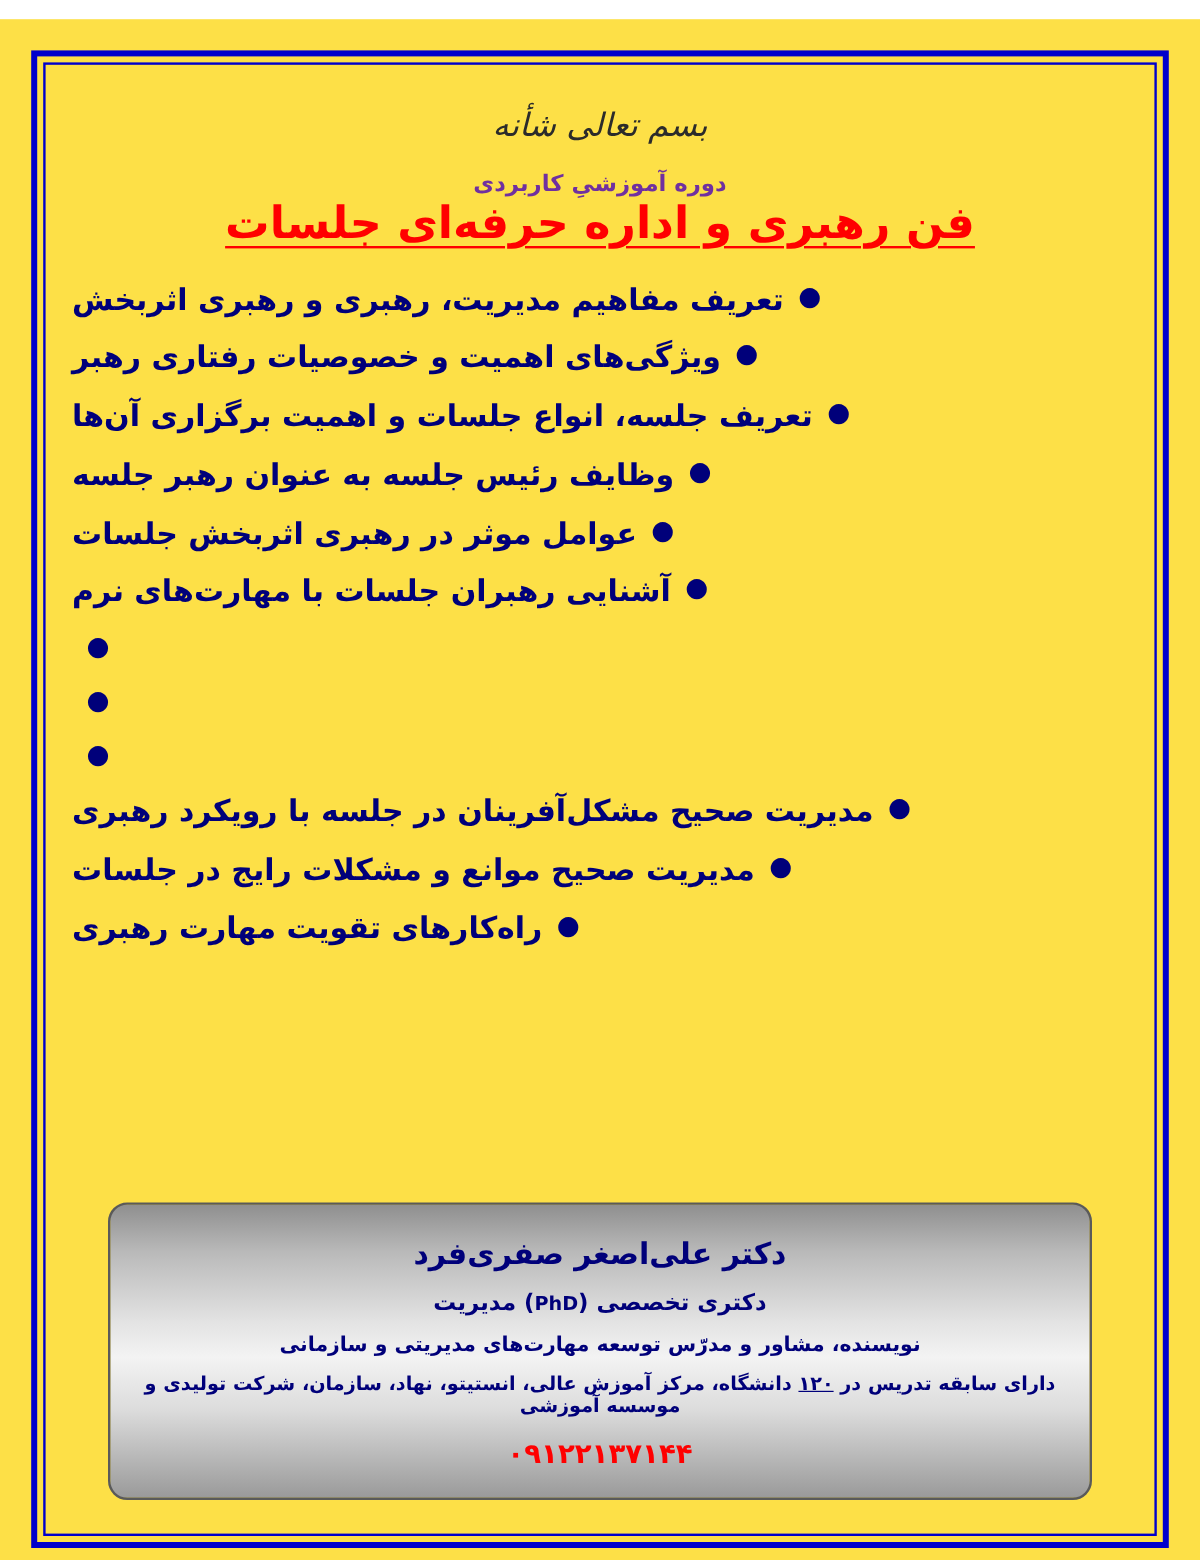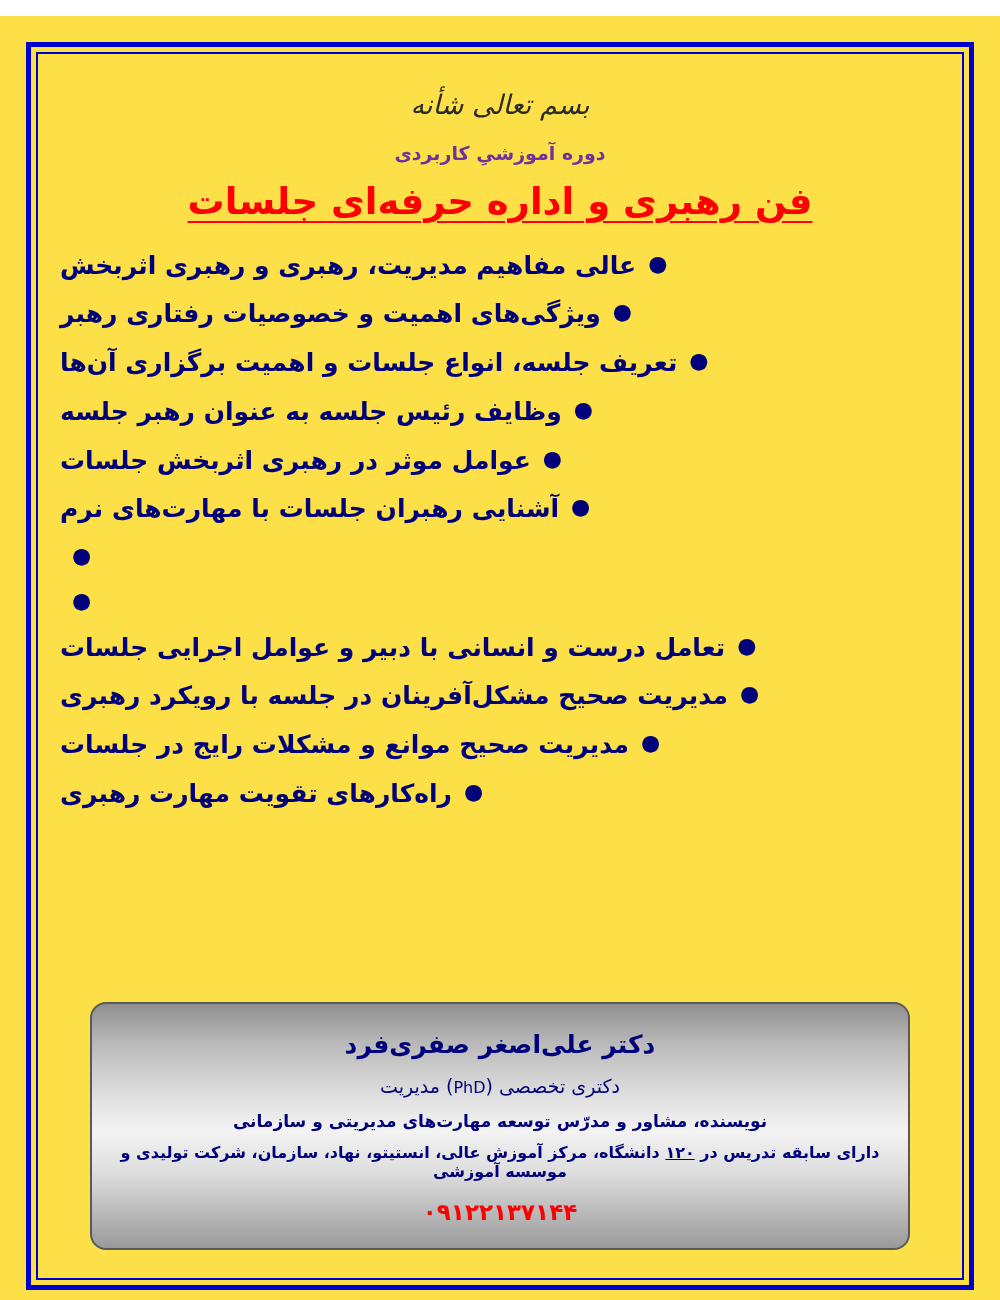--- a/index.html
+++ b/index.html
@@ -70,21 +70,21 @@
   .course-kicker {
     margin-top: 22px;
     font-size: 19px;
     font-weight: bold;
     color: #7030a0;
     direction: rtl;
     text-align: center;
   }
 
   .main-title {
-    margin-top: 16px;
+    margin-top: 0;
     font-size: 37px;
     font-weight: bold;
     color: #ff0000;
     direction: rtl;
     text-align: center;
     text-decoration: underline;
     text-underline-offset: 7px;
     text-decoration-thickness: 2px;
   }
 
@@ -150,21 +150,21 @@
   }
   .speaker-name {
     font-size: 25px;
     font-weight: bold;
     color: #00007a;
     text-align: center;
   }
   .speaker-degree {
     margin-top: 16px;
     font-size: 19px;
-    font-weight: normal;
+    font-weight: bold;
     color: #00007a;
     text-align: center;
   }
   .speaker-degree .phd {
     font-size: 16px;
   }
   .speaker-role {
     margin-top: 14px;
     font-size: 17px;
     font-weight: bold;
@@ -203,21 +203,21 @@
 
     <div class="bismillah">بسم تعالی شأنه</div>
 
     <div class="course-kicker">دوره آموزشیِ کاربردی</div>
 
     <div class="main-title">فن رهبری و اداره حرفه‌ای جلسات</div>
 
     <ul class="topics">
       <li class="topic-item">
         <span class="topic-bullet">●</span>
-        <span class="topic-text">عالی مفاهیم مدیریت، رهبری و رهبری اثربخش</span>
+        <span class="topic-text">تعریف مفاهیم مدیریت، رهبری و رهبری اثربخش</span>
       </li>
       <li class="topic-item">
         <span class="topic-bullet">●</span>
         <span class="topic-text">ویژگی‌های اهمیت و خصوصیات رفتاری رهبر</span>
       </li>
       <li class="topic-item">
         <span class="topic-bullet">●</span>
         <span class="topic-text">تعریف جلسه، انواع جلسات و اهمیت برگزاری آن‌ها</span>
       </li>
       <li class="topic-item">
@@ -233,21 +233,20 @@
         <span class="topic-text">آشنایی رهبران جلسات با مهارت‌های نرم</span>
       </li>
       <li class="topic-item">
         <span class="topic-bullet">●</span>
       </li>
       <li class="topic-item">
         <span class="topic-bullet">●</span>
       </li>
       <li class="topic-item">
         <span class="topic-bullet">●</span>
-        <span class="topic-text">تعامل درست و انسانی با دبیر و عوامل اجرایی جلسات</span>
       </li>
       <li class="topic-item">
         <span class="topic-bullet">●</span>
         <span class="topic-text">مدیریت صحیح مشکل‌آفرینان در جلسه با رویکرد رهبری</span>
       </li>
       <li class="topic-item">
         <span class="topic-bullet">●</span>
         <span class="topic-text">مدیریت صحیح موانع و مشکلات رایج در جلسات</span>
       </li>
       <li class="topic-item">

